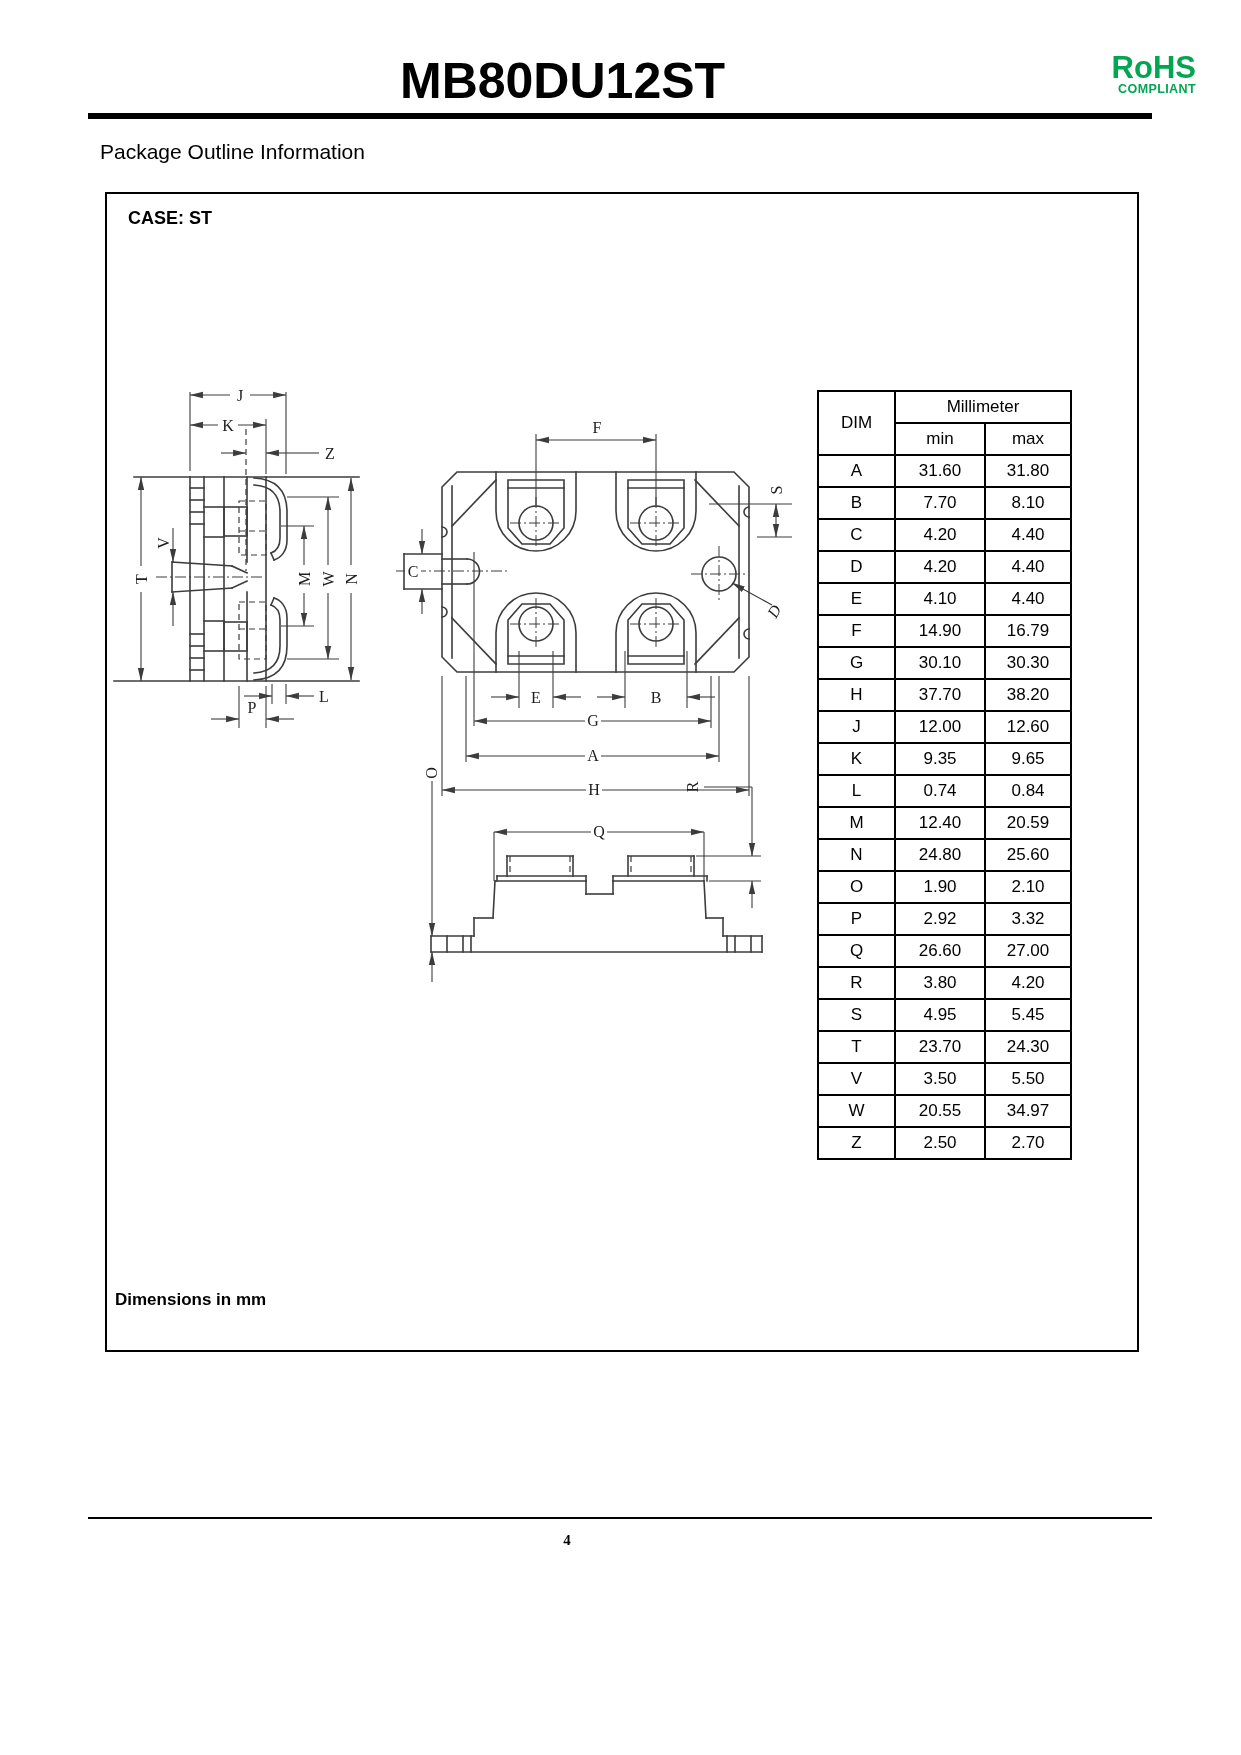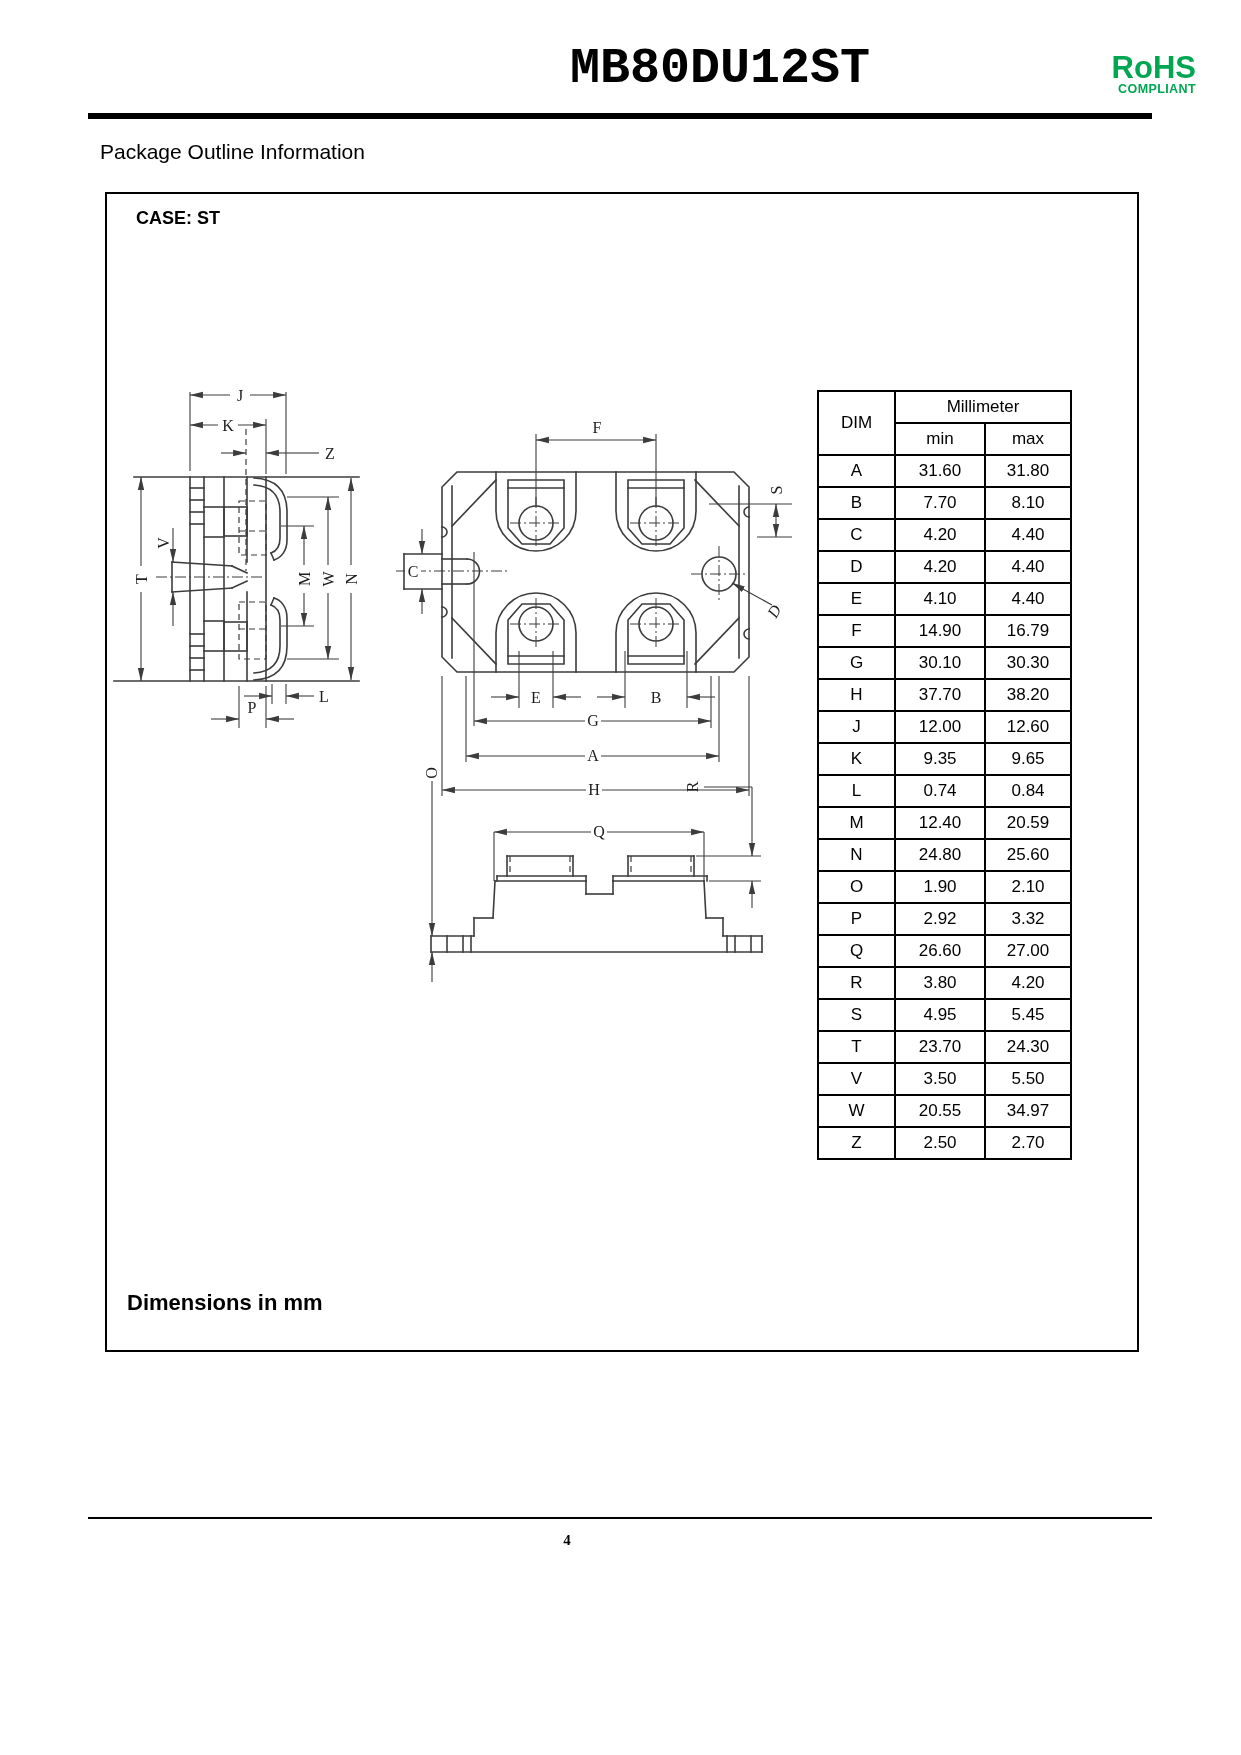--- a/index.html
+++ b/index.html
@@ -1,29 +1,29 @@
 <!DOCTYPE html>
 <html><head>
 <meta charset="utf-8">
 <style>
   html,body{margin:0;padding:0;background:#e8e8e8;}
   .page{position:relative;width:1241px;height:1755px;background:#ffffff;
         font-family:"Liberation Sans",sans-serif;color:#000;overflow:hidden;}
   .abs{position:absolute;}
-  .doc-title{left:400px;top:40px;width:470px;text-align:right;
-             font-family:Liberation Mono, monospace;font-weight:bold;font-size:50px;letter-spacing:0px;}
+  .doc-title{left:400px;top:52px;width:470px;text-align:left;
+             font-family:Liberation Sans, sans-serif;font-weight:bold;font-size:50px;letter-spacing:0px;}
   .rohs{left:1066px;top:52px;width:130px;text-align:right;line-height:1;}
   .rohs-main{font-size:31px;font-weight:bold;letter-spacing:0px;}
   .rohs-sub{font-size:12.5px;font-weight:bold;letter-spacing:0.4px;}
   .rule-top{left:88px;top:113px;width:1064px;height:6px;background:#000;}
   .rule-bottom{left:88px;top:1517px;width:1064px;height:2px;background:#000;}
   .section-heading{left:100px;top:140px;font-size:21px;font-weight:normal;}
   .outline-box{left:105px;top:192px;width:1030px;height:1156px;border:2px solid #000;}
-  .case-label{left:29px;top:14px;font-size:18px;font-weight:bold;}
-  .dim-note{left:20px;top:1096px;font-size:22px;font-weight:bold;}
+  .case-label{left:21px;top:14px;font-size:18px;font-weight:bold;}
+  .dim-note{left:8px;top:1096px;font-size:17px;font-weight:bold;}
   .page-num{left:0;top:1532px;width:1134px;text-align:center;
             font-family:"Liberation Serif",serif;font-weight:bold;font-size:15px;}
   
   .dim-table{left:710px;top:196px;border-collapse:collapse;table-layout:fixed;
              font-size:17px;text-align:center;}
   .dim-table th,.dim-table td{border:2px solid #000;padding:0;height:30px;
              font-weight:normal;vertical-align:middle;background:#fff;}
   
   .drawing{left:2px;top:2px;}
   .part{stroke:#3c3c3c;stroke-width:1.6;fill:none;stroke-linecap:square;}

